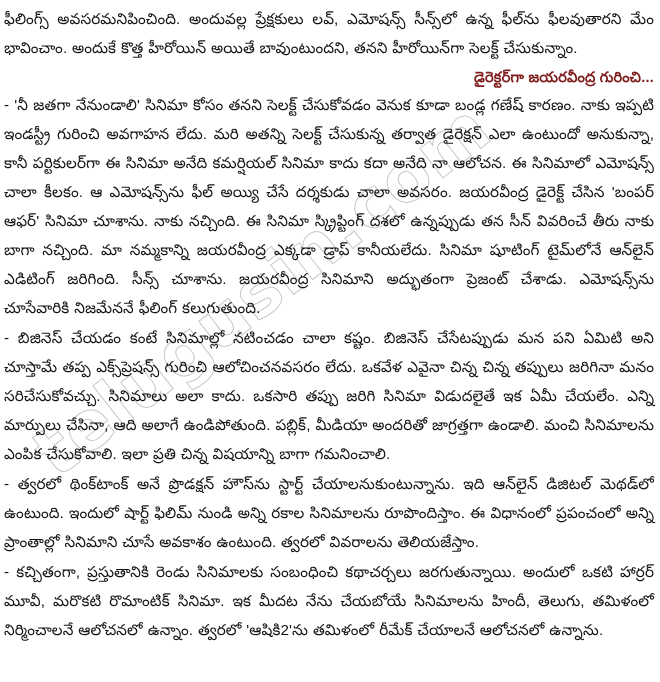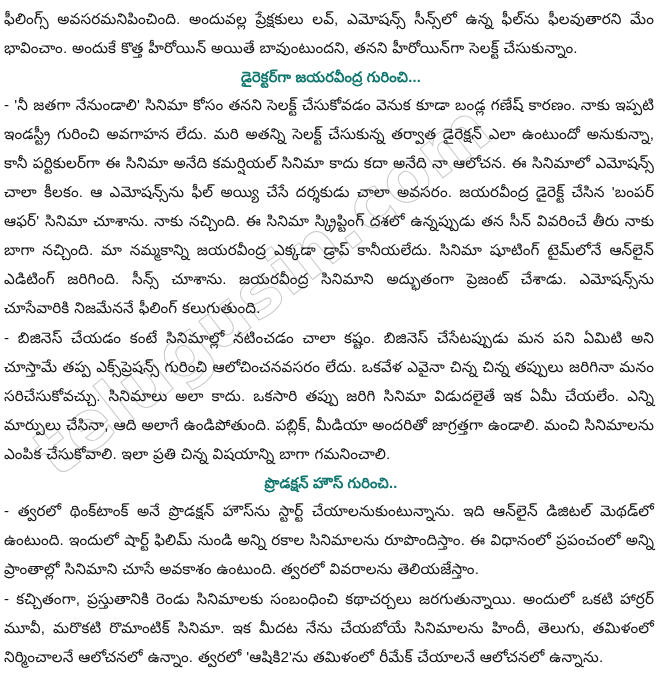--- a/index.html
+++ b/index.html
@@ -59,23 +59,23 @@
     text-justify: inter-word;
     margin: 0 0 1px 0;
     letter-spacing: 0.1px;
     word-spacing: 0.5px;
   }
 
   .heading {
     font-size: 14.6px;
     line-height: 26px;
     font-weight: 700;
-    color: #0f766e;
+    color: #7f1d1d;
     margin: 2px 0 0 4px;
-    text-align: center;
+    text-align: right;
     letter-spacing: 0.2px;
   }
 
   .block {
     margin: 0;
     padding: 0;
   }
 </style>
 </head>
 <body>
@@ -91,21 +91,20 @@
   <div class="block">
     <h2 class="heading">డైరెక్టర్‌గా జయరవీంద్ర గురించి...</h2>
     <p class="para">- 'నీ జతగా నేనుండాలి' సినిమా కోసం తనని సెలక్ట్ చేసుకోవడం వెనుక కూడా బండ్ల గణేష్ కారణం. నాకు ఇప్పటి ఇండస్ట్రీ గురించి అవగాహన లేదు. మరి అతన్ని సెలక్ట్ చేసుకున్న తర్వాత డైరెక్షన్ ఎలా ఉంటుందో అనుకున్నా, కానీ పర్టికులర్‌గా ఈ సినిమా అనేది కమర్షియల్ సినిమా కాదు కదా అనేది నా ఆలోచన. ఈ సినిమాలో ఎమోషన్స్ చాలా కీలకం. ఆ ఎమోషన్స్‌ను ఫీల్ అయ్యి చేసే దర్శకుడు చాలా అవసరం. జయరవీంద్ర డైరెక్ట్ చేసిన 'బంపర్ ఆఫర్' సినిమా చూశాను. నాకు నచ్చింది. ఈ సినిమా స్క్రిప్టింగ్ దశలో ఉన్నప్పుడు తన సీన్ వివరించే తీరు నాకు బాగా నచ్చింది. మా నమ్మకాన్ని జయరవీంద్ర ఎక్కడా డ్రాప్ కానీయలేదు. సినిమా షూటింగ్ టైమ్‌లోనే ఆన్‌లైన్ ఎడిటింగ్ జరిగింది. సీన్స్ చూశాను. జయరవీంద్ర సినిమాని అద్భుతంగా ప్రెజంట్ చేశాడు. ఎమోషన్స్‌ను చూసేవారికి నిజమేననే ఫీలింగ్ కలుగుతుంది.</p>
   </div>
 
   <div class="block">
     <p class="para">- బిజినెస్ చేయడం కంటే సినిమాల్లో నటించడం చాలా కష్టం. బిజినెస్ చేసేటప్పుడు మన పని ఏమిటి అని చూస్తామే తప్ప ఎక్స్‌ప్రెషన్స్ గురించి ఆలోచించనవసరం లేదు. ఒకవేళ ఎవైనా చిన్న చిన్న తప్పులు జరిగినా మనం సరిచేసుకోవచ్చు. సినిమాలు అలా కాదు. ఒకసారి తప్పు జరిగి సినిమా విడుదలైతే ఇక ఏమీ చేయలేం. ఎన్ని మార్పులు చేసినా, ఆది అలాగే ఉండిపోతుంది. పబ్లిక్, మీడియా అందరితో జాగ్రత్తగా ఉండాలి. మంచి సినిమాలను ఎంపిక చేసుకోవాలి. ఇలా ప్రతి చిన్న విషయాన్ని బాగా గమనించాలి.</p>
   </div>
 
   <div class="block">
-    <h2 class="heading">ప్రొడక్షన్ హౌస్ గురించి..</h2>
     <p class="para">- త్వరలో థింక్‌టాంక్ అనే ప్రొడక్షన్ హౌస్‌ను స్టార్ట్ చేయాలనుకుంటున్నాను. ఇది ఆన్‌లైన్ డిజిటల్ మెథడ్‌లో ఉంటుంది. ఇందులో షార్ట్ ఫిలిమ్ నుండి అన్ని రకాల సినిమాలను రూపొందిస్తాం. ఈ విధానంలో ప్రపంచంలో అన్ని ప్రాంతాల్లో సినిమాని చూసే అవకాశం ఉంటుంది. త్వరలో వివరాలను తెలియజేస్తాం.</p>
   </div>
 
   <div class="block">
     <p class="para">- కచ్చితంగా, ప్రస్తుతానికి రెండు సినిమాలకు సంబంధించి కథాచర్చలు జరగుతున్నాయి. అందులో ఒకటి హార్రర్ మూవీ, మరొకటి రొమాంటిక్ సినిమా. ఇక మీదట నేను చేయబోయే సినిమాలను హిందీ, తెలుగు, తమిళంలో నిర్మించాలనే ఆలోచనలో ఉన్నాం. త్వరలో 'ఆషికి2'ను తమిళంలో రీమేక్ చేయాలనే ఆలోచనలో ఉన్నాను.</p>
   </div>
 
 </div>
 
 </body></html>

